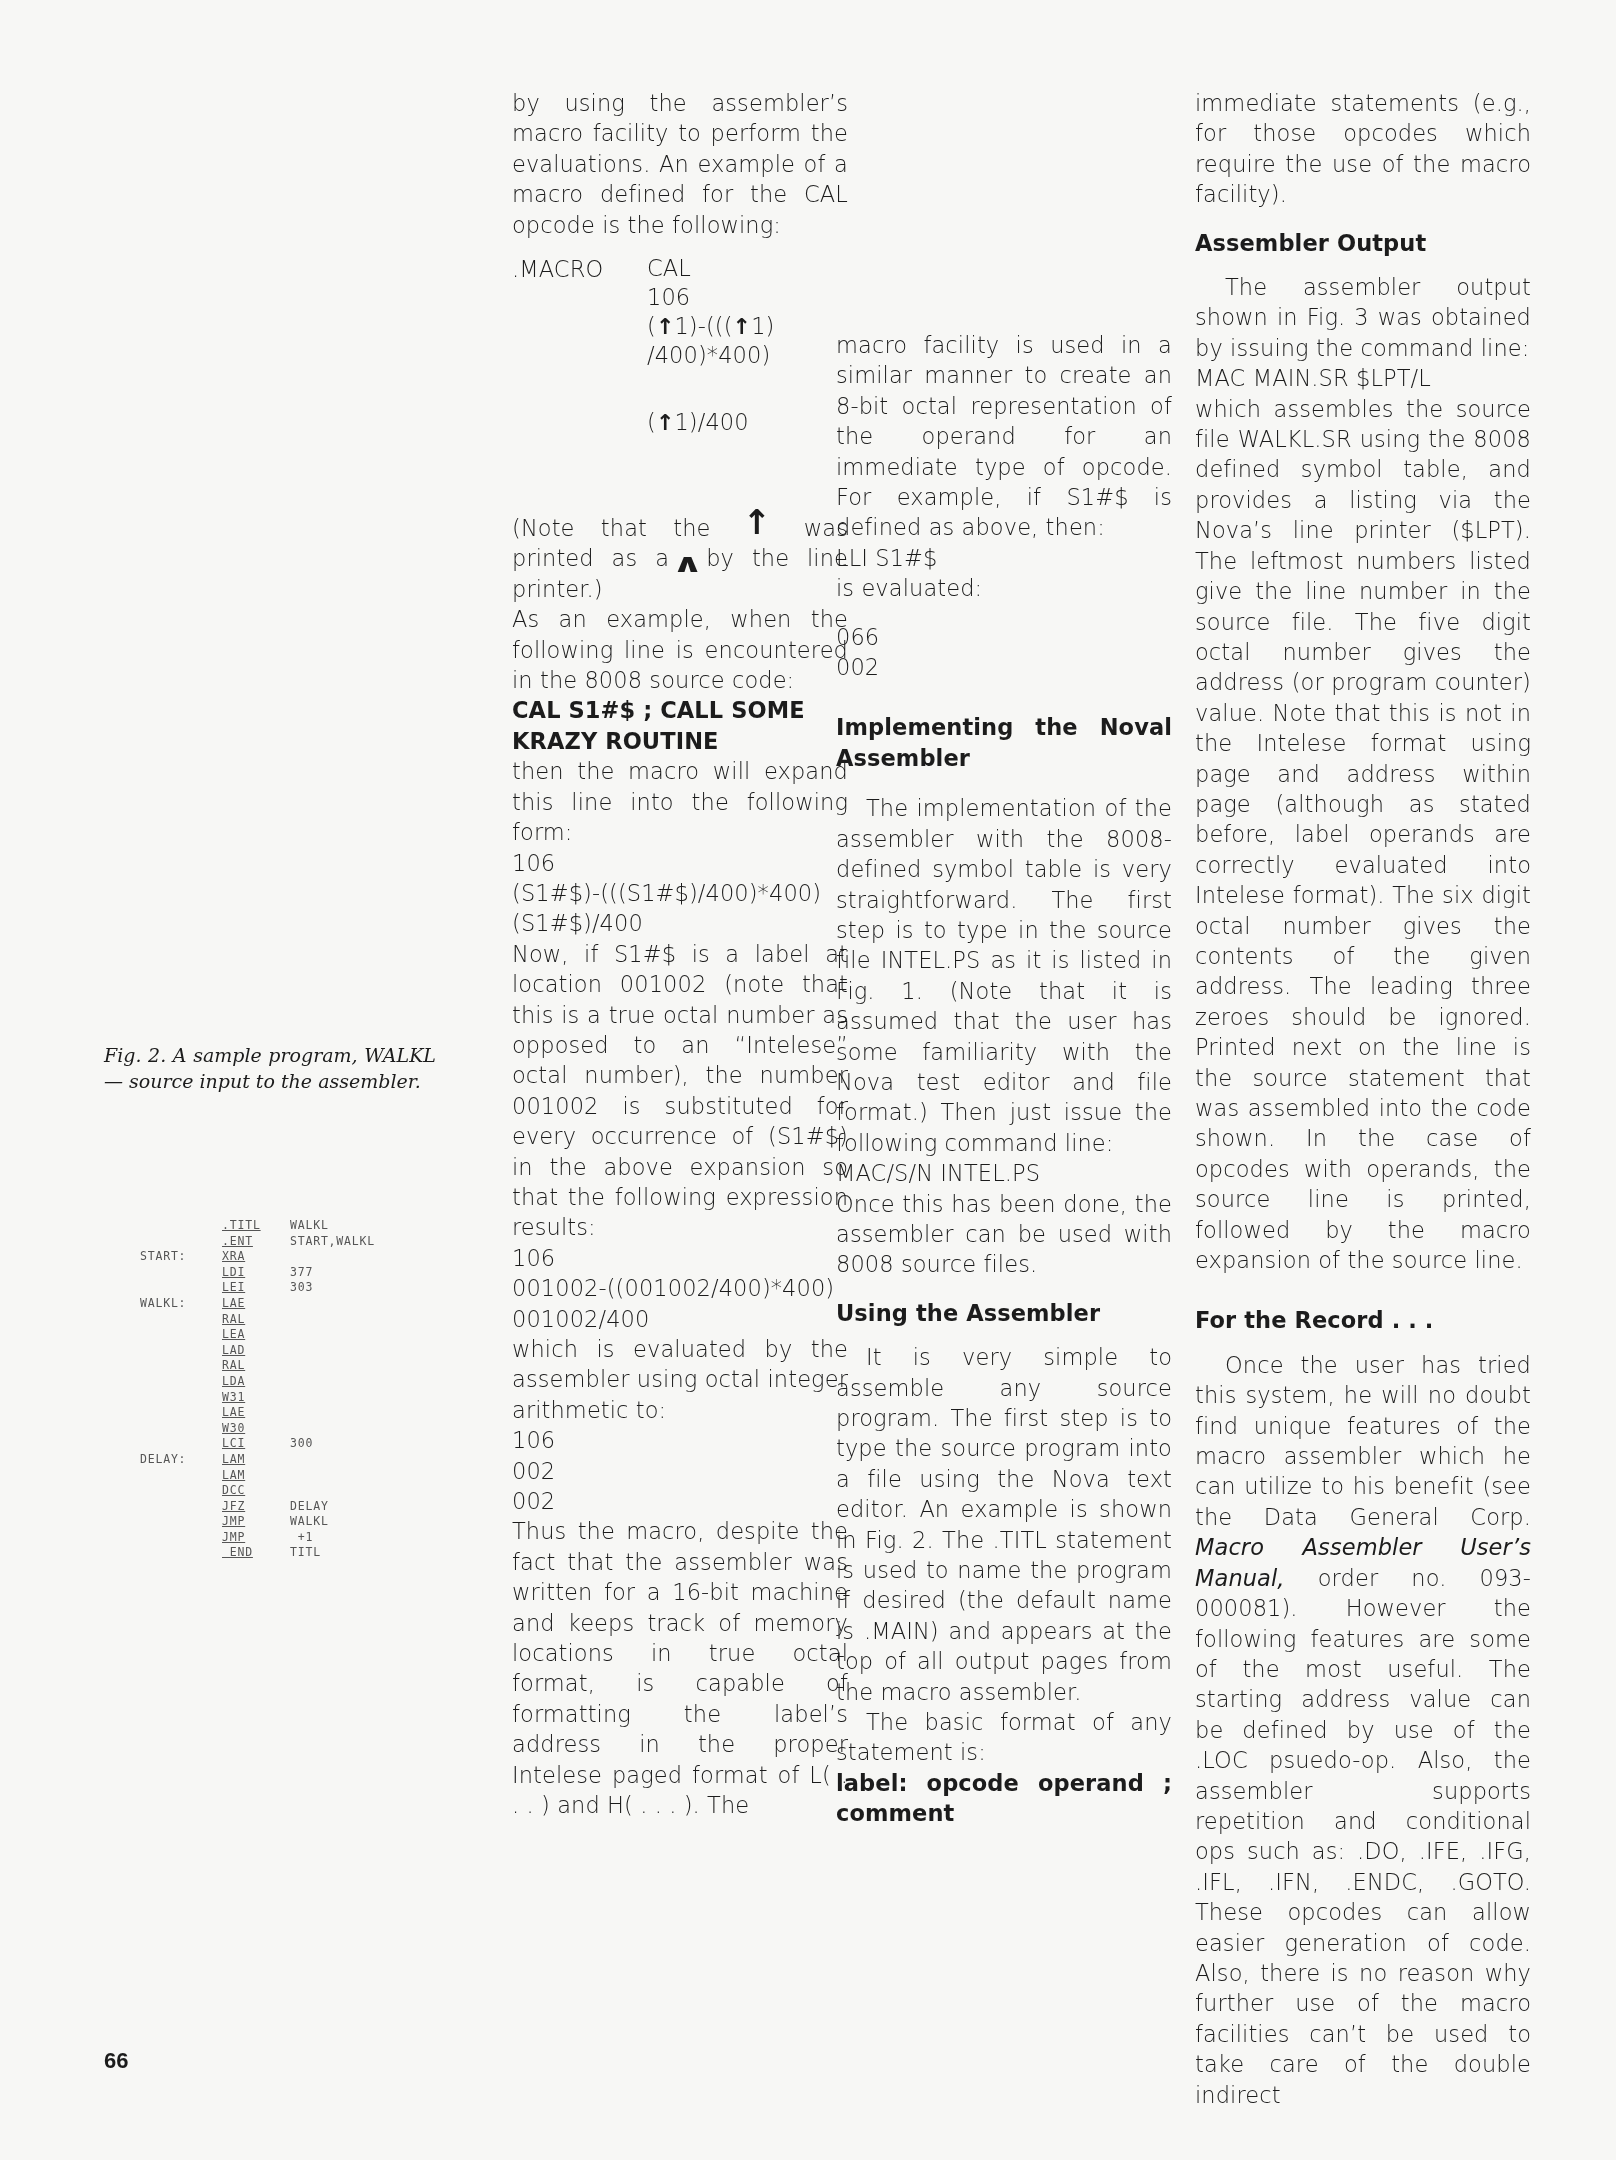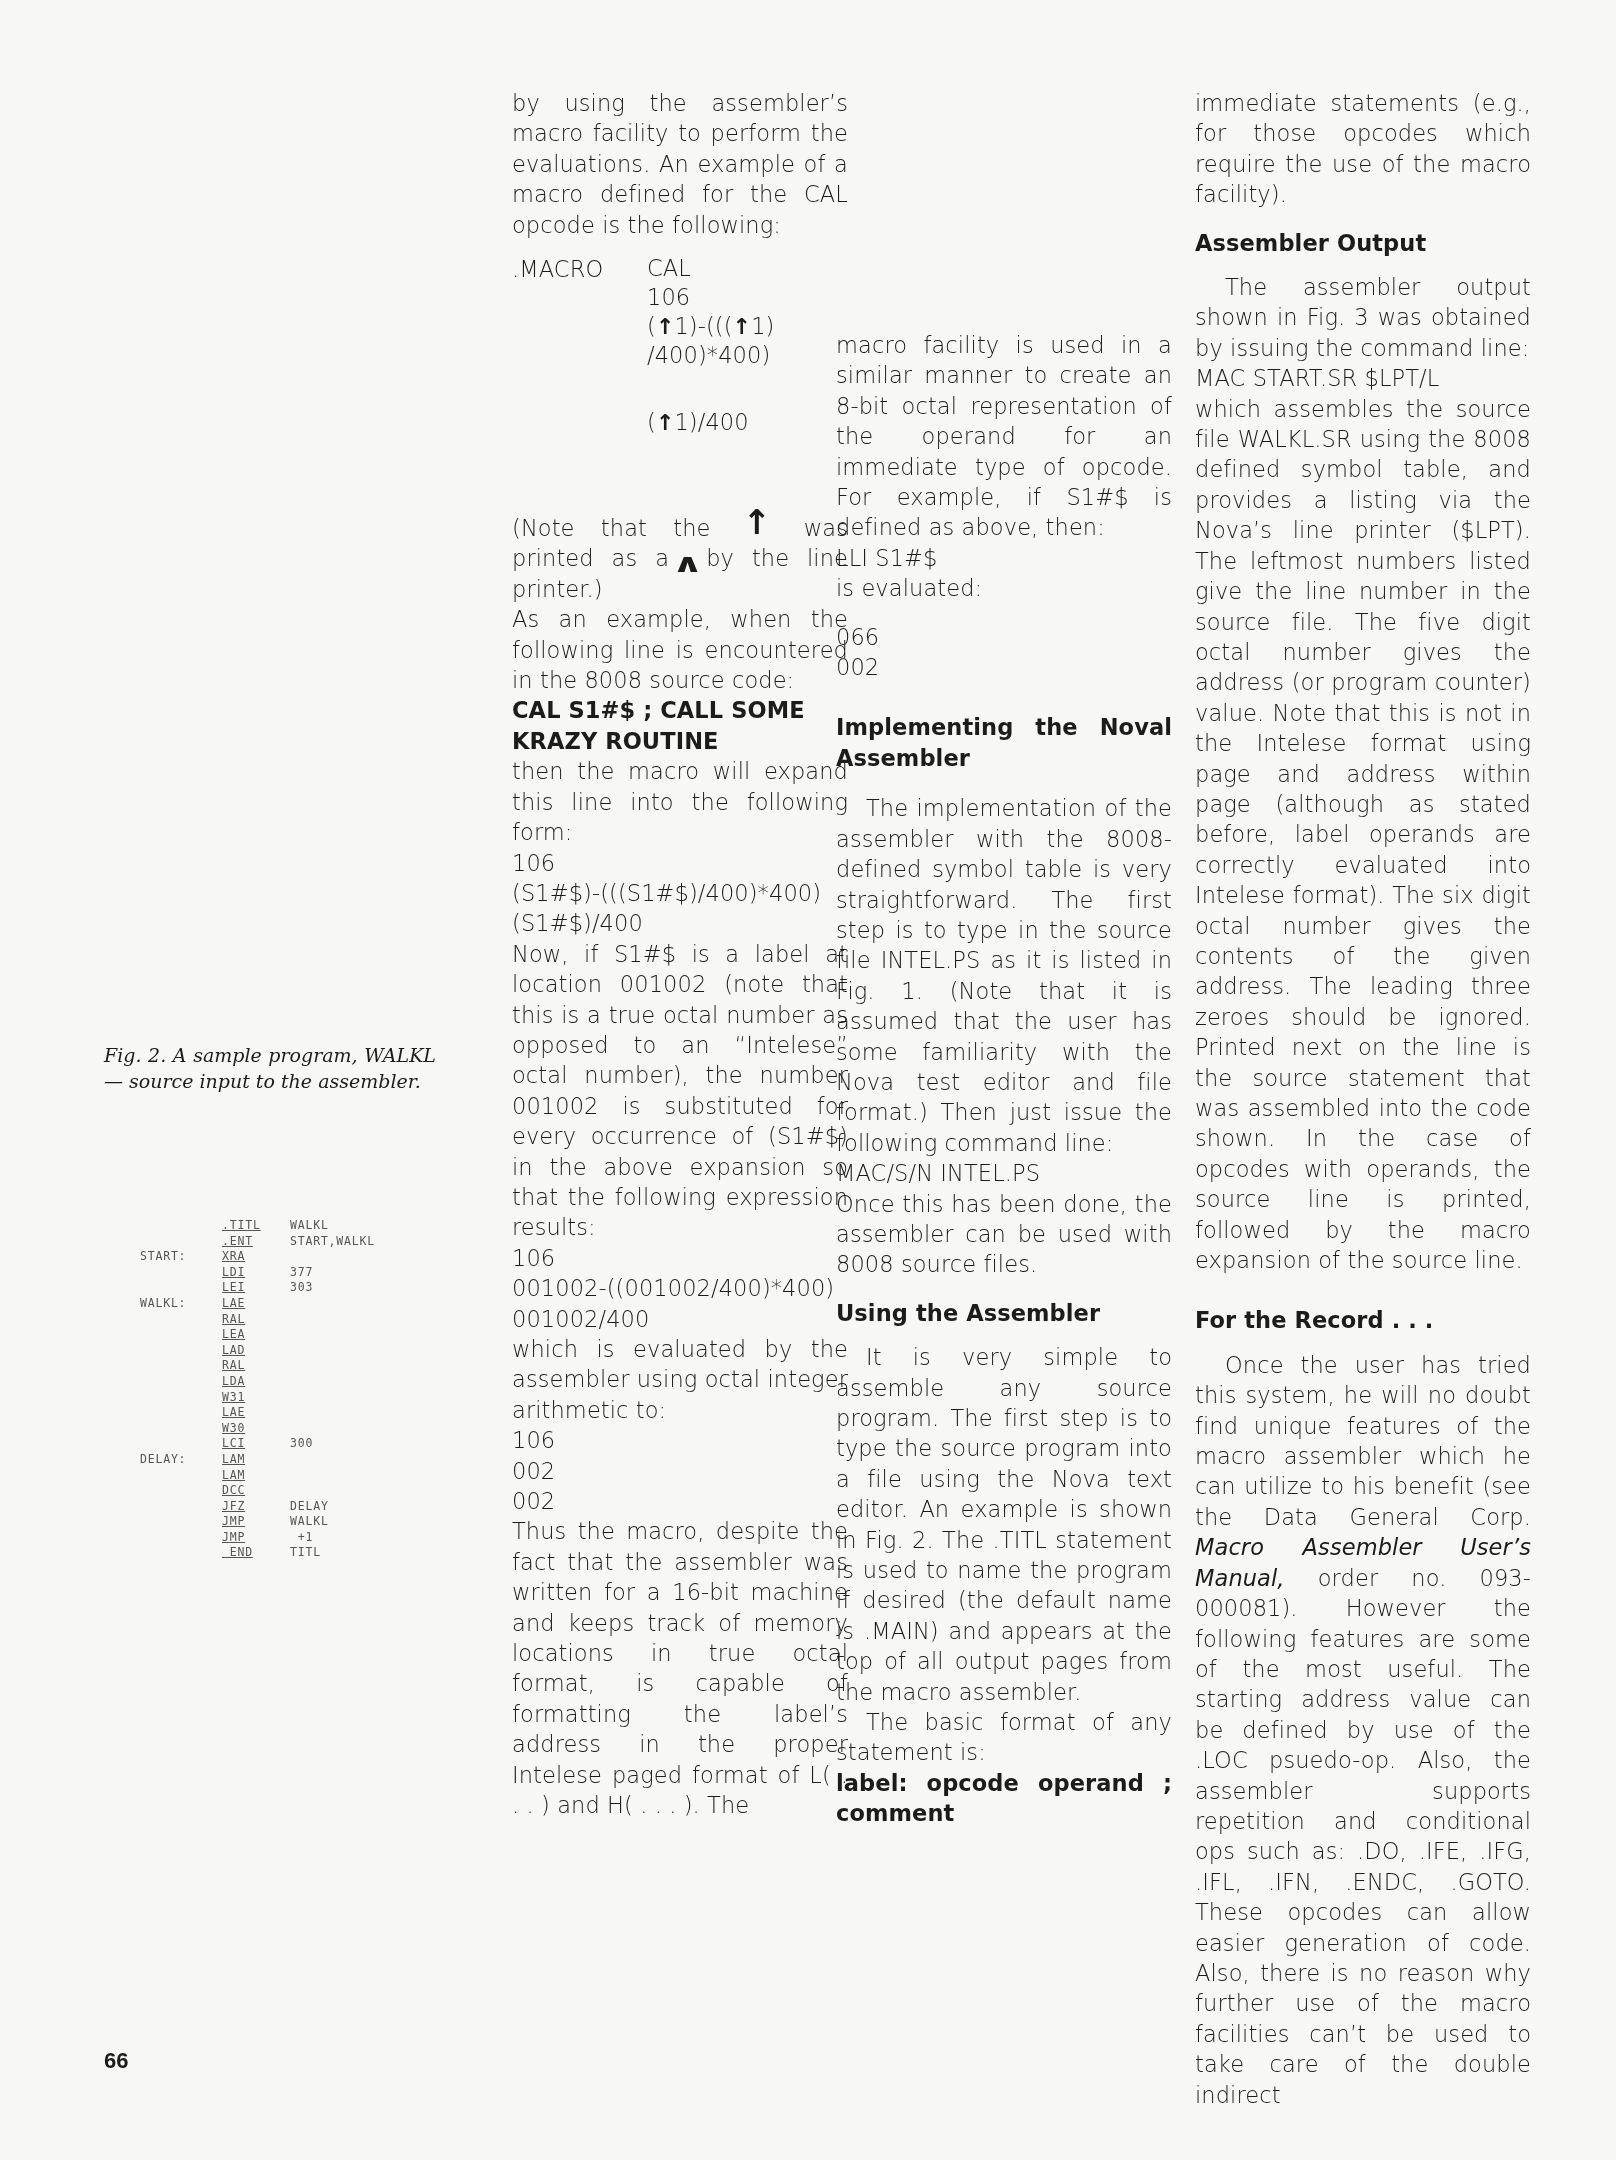--- a/index.html
+++ b/index.html
@@ -162,20 +162,20 @@
   <p class="indent">It is very simple to assemble any source program. The first step is to type the source program into a file using the Nova text editor. An example is shown in Fig. 2. The .TITL statement is used to name the program if desired (the default name is .MAIN) and appears at the top of all output pages from the macro assembler.</p>
   <p class="indent">The basic format of any statement is:</p>
   <p class="bold" style="text-align-last:left;">label: opcode operand ; comment</p>
 </div>
 
 <div class="col" id="col3">
   <p>immediate statements (e.g., for those opcodes which require the use of the macro facility).</p>
   <div class="gap"></div>
   <h3>Assembler Output</h3>
   <p class="indent">The assembler output shown in Fig. 3 was obtained by issuing the command line:</p>
-  <p class="left">MAC START.SR $LPT/L</p>
+  <p class="left">MAC MAIN.SR $LPT/L</p>
   <p>which assembles the source file WALKL.SR using the 8008 defined symbol table, and provides a listing via the Nova’s line printer ($LPT). The leftmost numbers listed give the line number in the source file. The five digit octal number gives the address (or program counter) value. Note that this is not in the Intelese format using page and address within page (although as stated before, label operands are correctly evaluated into Intelese format). The six digit octal number gives the contents of the given address. The leading three zeroes should be ignored. Printed next on the line is the source statement that was assembled into the code shown. In the case of opcodes with operands, the source line is printed, followed by the macro expansion of the source line.</p>
   <div class="gap-lg"></div>
   <h3>For the Record . . .</h3>
   <p class="indent"><span>Once the user has tried this system, he will no doubt find unique features of the macro assembler which he can utilize to his benefit (see the Data General Corp.</span> <em>Macro Assembler User’s Manual,</em> <span>order no. 093-000081). However the following features are some of the most useful. The starting address value can be defined by use of the .LOC psuedo-op. Also, the assembler supports repetition and conditional ops such as: .DO, .IFE, .IFG, .IFL, .IFN, .ENDC, .GOTO. These opcodes can allow easier generation of code. Also, there is no reason why further use of the macro facilities can’t be used to take care of the double indirect</span></p>
 </div>
 
 <div id="page-number">66</div>
 
 </body></html>

